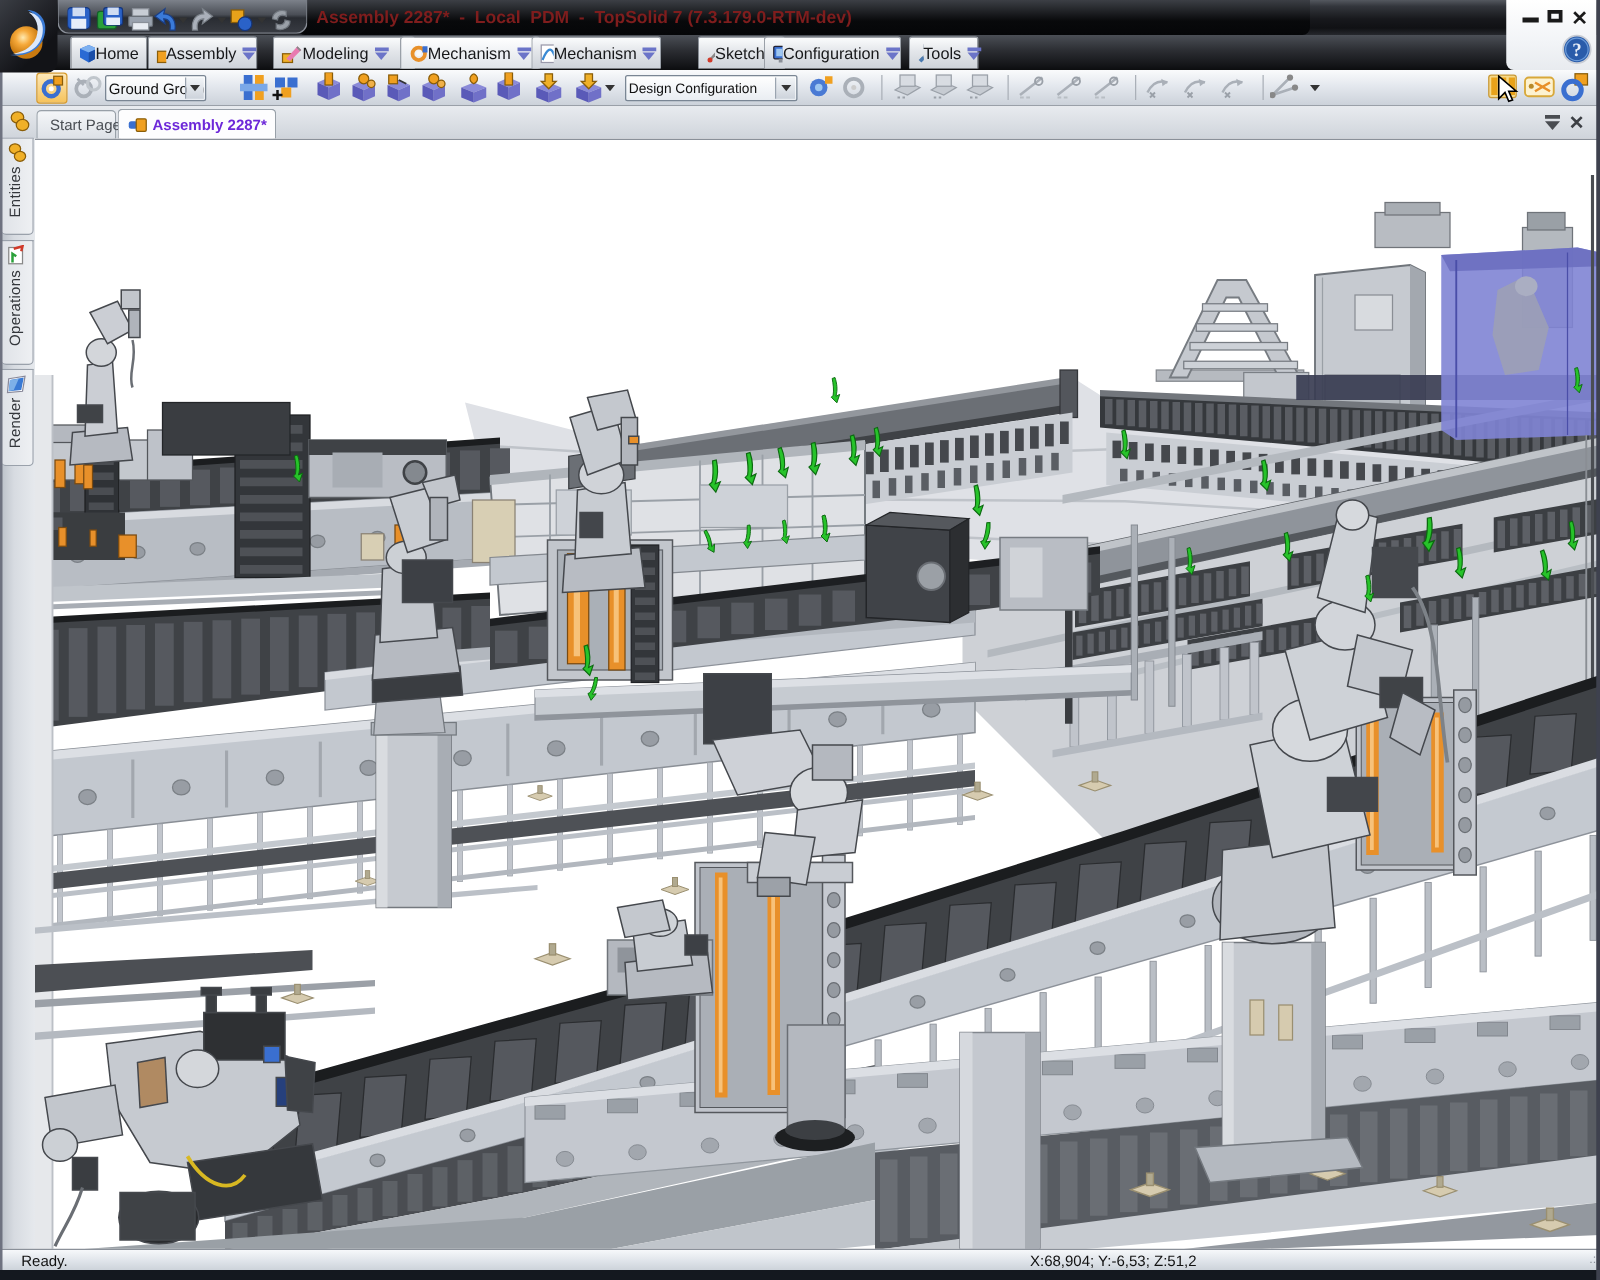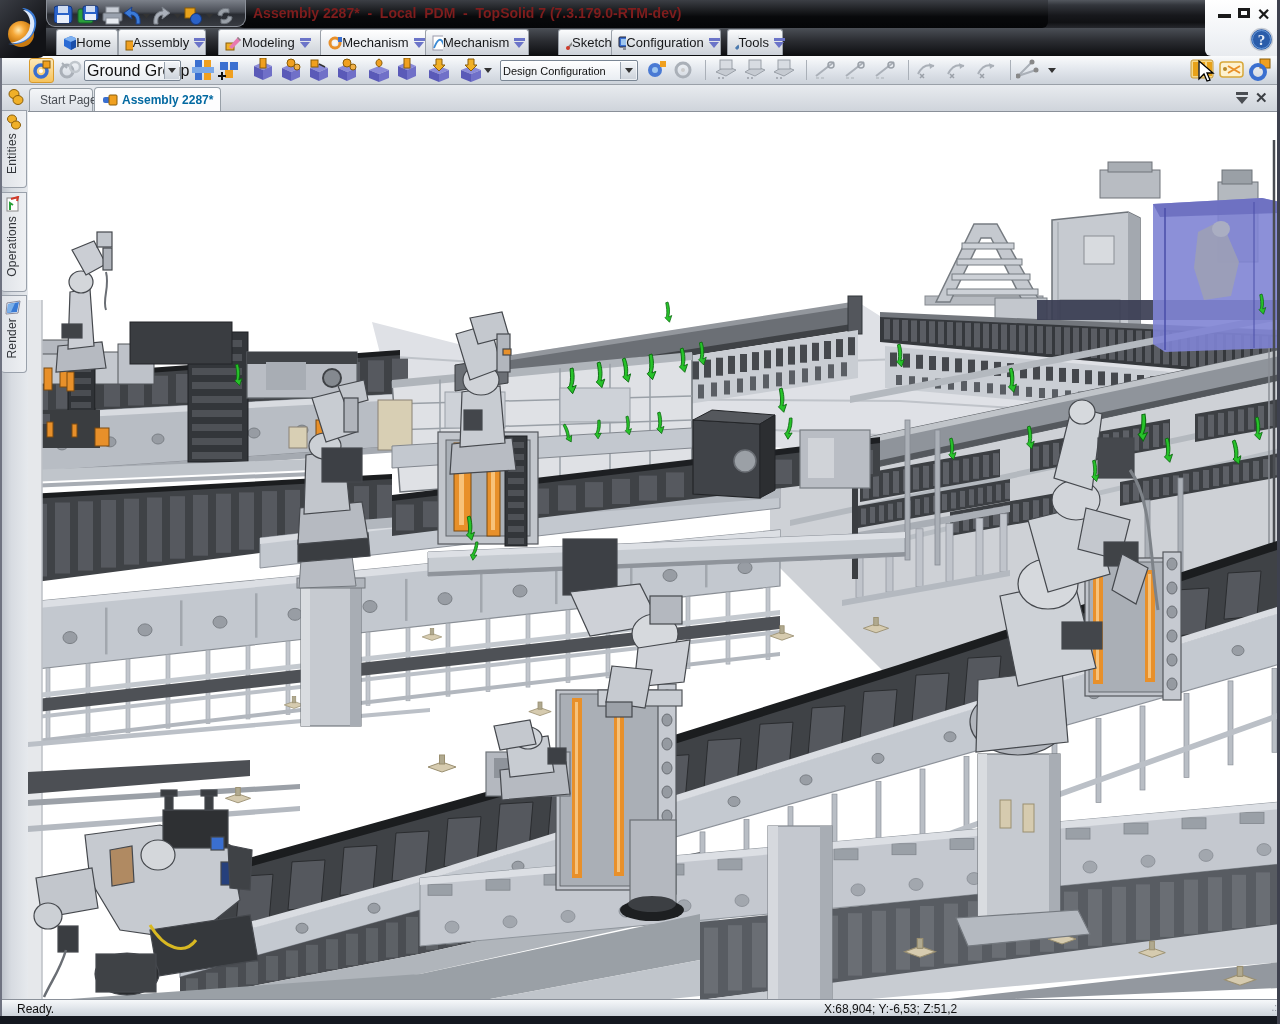--- a/index.html
+++ b/index.html
@@ -172,21 +172,21 @@
     <circle cx="10" cy="11" r="6" fill="none" stroke="#3a6fd0" stroke-width="3.5"></circle>
     <circle cx="10" cy="11" r="2" fill="#fff"></circle>
     <rect x="12" y="1" width="7" height="7" fill="#f0a020" stroke="#8a5d08"></rect>
   </svg>
 <svg class="icon" style="left:58px;top:59px" width="24" height="23">
     <circle cx="9" cy="12" r="6" fill="none" stroke="#aab0b8" stroke-width="3"></circle>
     <circle cx="17" cy="8" r="5" fill="none" stroke="#c0c6cc" stroke-width="2.5"></circle>
     <path d="M4,4 l5,5" stroke="#aab0b8" stroke-width="2"></path>
   </svg>
 <div class="sep" style="left:86px"></div>
-<div class="combo" style="left:84px;width:97px;font-size:16px">Ground Group<span class="arr" style="width:15px"></span></div>
+<div class="combo" style="left:84px;width:81px;font-size:12px">Ground Group<span class="arr" style="width:15px"></span></div>
 <svg class="icon" style="left:192px;top:58px" width="50" height="25">
     <g>
       <rect x="3" y="2" width="7" height="20" fill="#3a6fd0"></rect>
       <rect x="12" y="2" width="7" height="20" fill="#f0a020"></rect>
       <rect x="0" y="9" width="22" height="6" fill="#7aa8e8"></rect>
     </g>
     <g transform="translate(26,0)">
       <rect x="2" y="4" width="8" height="8" fill="#3a6fd0"></rect>
       <rect x="12" y="4" width="8" height="8" fill="#3a6fd0"></rect>
       <rect x="7" y="12" width="8" height="8" fill="#f0a020"></rect>
@@ -339,21 +339,21 @@
 <svg class="icon" style="left:1196px;top:60px" width="22" height="26">
     <path d="M3,1 L3,19 L8,14 L11,21 L14,20 L11,13 L17,13 Z" fill="#fff" stroke="#000" stroke-width="1.3"></path>
   </svg>
 
 <div class="abs" id="docbar"></div>
 <svg class="icon" style="left:7px;top:88px" width="18" height="18">
     <ellipse cx="7" cy="6" rx="5" ry="4.5" fill="#f0b028" stroke="#8a5d08"></ellipse>
     <ellipse cx="11" cy="12" rx="5" ry="4.5" fill="#f0b028" stroke="#8a5d08"></ellipse>
   </svg>
 <div class="dtab" style="left:29px;top:88px;height:23px;width:64px;background:linear-gradient(#f4f6f8,#dde1e7);color:#4a4e54;font-size:12px">Start&nbsp;Page</div>
-<div class="dtab" style="left:94px;top:87px;background:#fdfdfe;font-weight:bold;color:#0369a1;padding:0 7px;gap:4px">
+<div class="dtab" style="left:94px;top:87px;background:#fdfdfe;font-weight:bold;color:#6d28d9;padding:0 7px;gap:4px">
 <svg width="16" height="14">
       <rect x="1" y="4" width="7" height="6" rx="2" fill="#3a6fd0"></rect>
       <rect x="7" y="2" width="8" height="10" rx="1" fill="#f0a020" stroke="#8a5d08"></rect>
     </svg>
 Assembly 2287*</div>
 <div class="abs" style="left:1236px;top:92px">
     <div style="width:12px;height:3px;background:#4a4d52"></div>
     <div style="margin-top:2px;width:0;height:0;border-left:6px solid transparent;border-right:6px solid transparent;border-top:7px solid #4a4d52"></div>
   </div>
 <div class="abs" style="left:1255px;top:89px;font-size:15px;color:#3c3f44;font-weight:bold">✕</div>

